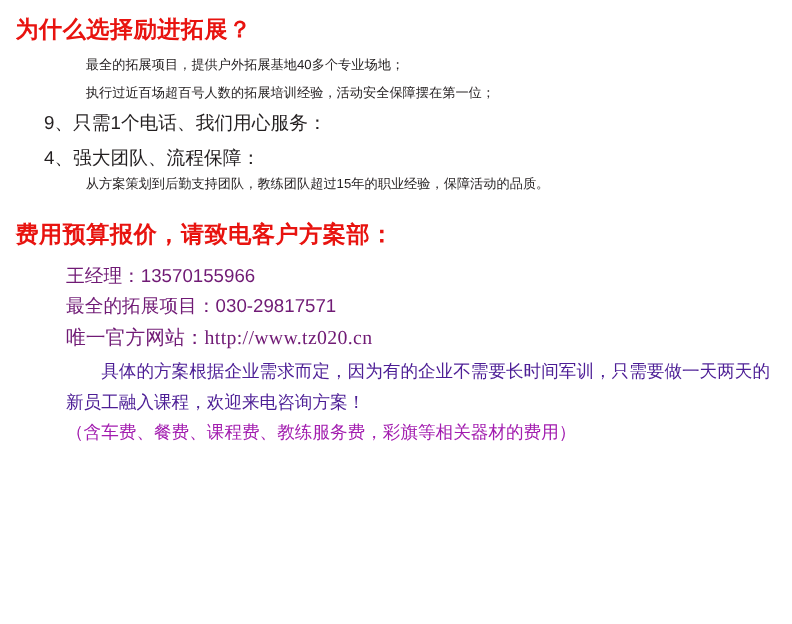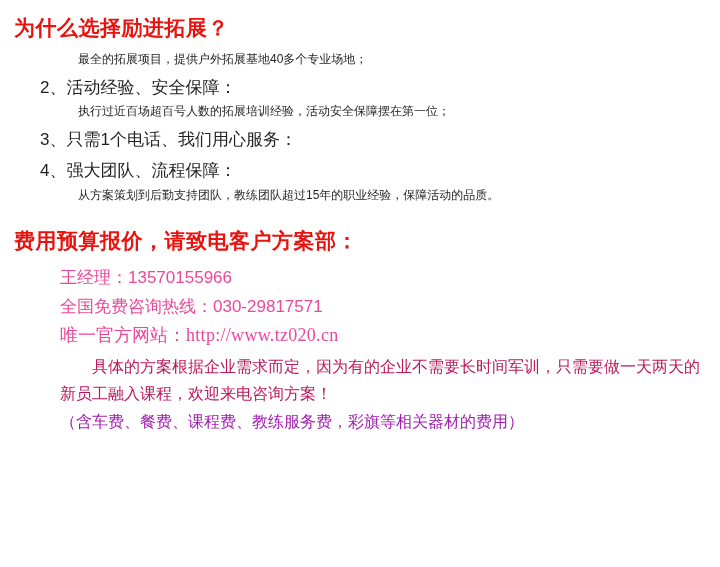--- a/index.html
+++ b/index.html
@@ -47,36 +47,36 @@
     font-size: 12px;
     line-height: 1.7;
     padding-left: 64px;
     color: #231f20;
     white-space: nowrap;
   }
   .contact-line {
     font-size: 17px;
     line-height: 1.66;
     padding-left: 46px;
-    color: #ec4899;
+    color: #701a75;
     white-space: nowrap;
   }
   .contact-line.site {
     font-size: 18px;
   }
   .contact-line.site .url {
     font-family: "Liberation Serif", serif;
     font-size: 18px;
     letter-spacing: 0.3px;
   }
   .note-para {
     font-size: 16px;
     line-height: 1.72;
     padding-left: 46px;
-    color: #be185d;
+    color: #4c1d95;
     margin-top: 2px;
   }
   .note-para .indent {
     display: inline-block;
     width: 32px;
   }
   .note-tail {
     font-size: 16px;
     line-height: 1.72;
     padding-left: 46px;
@@ -89,41 +89,40 @@
 
 <div class="page">
 
   <div class="heading-red">为什么选择励进拓展？</div>
 
   <div class="reason-block">
     <div class="reason-detail">最全的拓展项目，提供户外拓展基地40多个专业场地；</div>
   </div>
 
   <div class="reason-block">
-    <div class="reason-title">2、活动经验、安全保障：</div>
     <div class="reason-detail">执行过近百场超百号人数的拓展培训经验，活动安全保障摆在第一位；</div>
   </div>
 
   <div class="reason-block">
-    <div class="reason-title">3、只需1个电话、我们用心服务：</div>
+    <div class="reason-title">9、只需1个电话、我们用心服务：</div>
   </div>
 
   <div class="reason-block">
     <div class="reason-title">4、强大团队、流程保障：</div>
     <div class="reason-detail">从方案策划到后勤支持团队，教练团队超过15年的职业经验，保障活动的品质。</div>
   </div>
 
   <div class="heading-red second">费用预算报价，请致电客户方案部：</div>
 
   <div class="contact-line">
     <span>王经理：</span><span>13570155966</span>
   </div>
 
   <div class="contact-line">
-    <span>全国免费咨询热线：</span><span>030-29817571</span>
+    <span>最全的拓展项目：</span><span>030-29817571</span>
   </div>
 
   <div class="contact-line site">
     <span>唯一官方网站：</span><span class="url">http://www.tz020.cn</span>
   </div>
 
   <div class="note-para">
     <span class="indent"></span><span>具体的方案根据企业需求而定，因为有的企业不需要长时间军训，只需要做一天两天的新员工融入课程，欢迎来电咨询方案！</span>
   </div>
 

